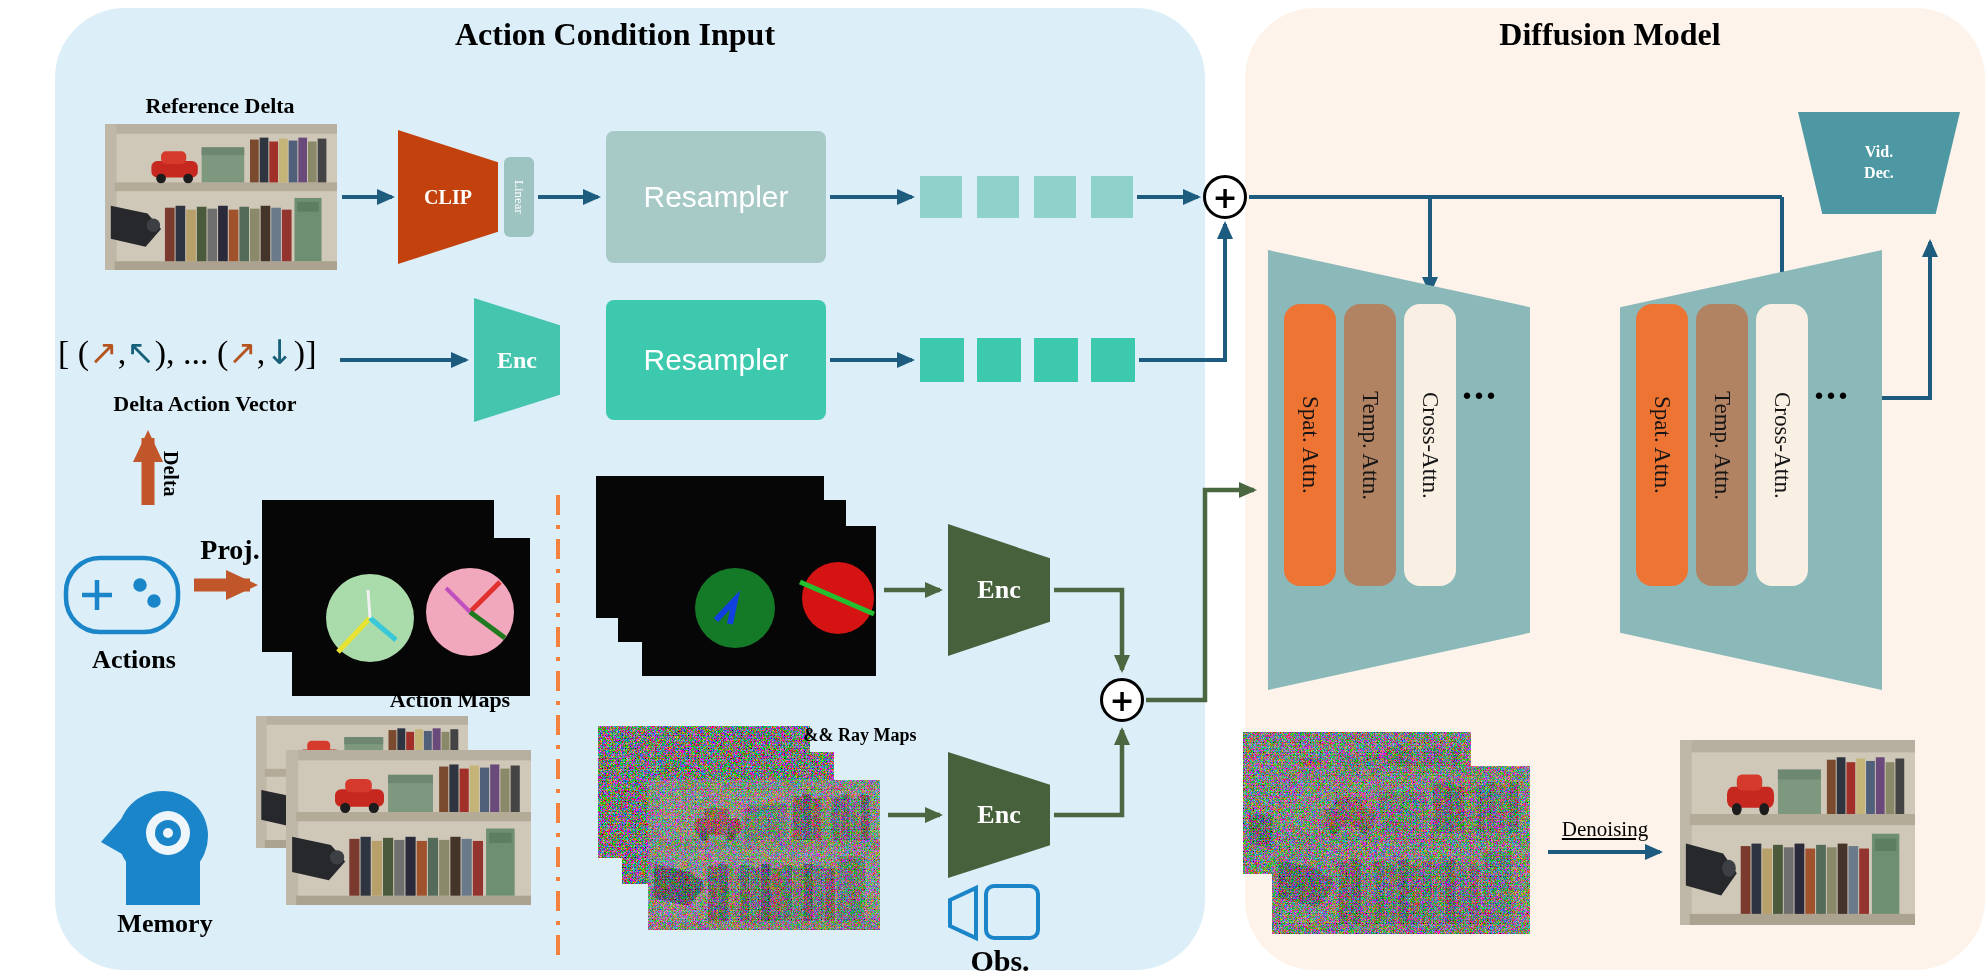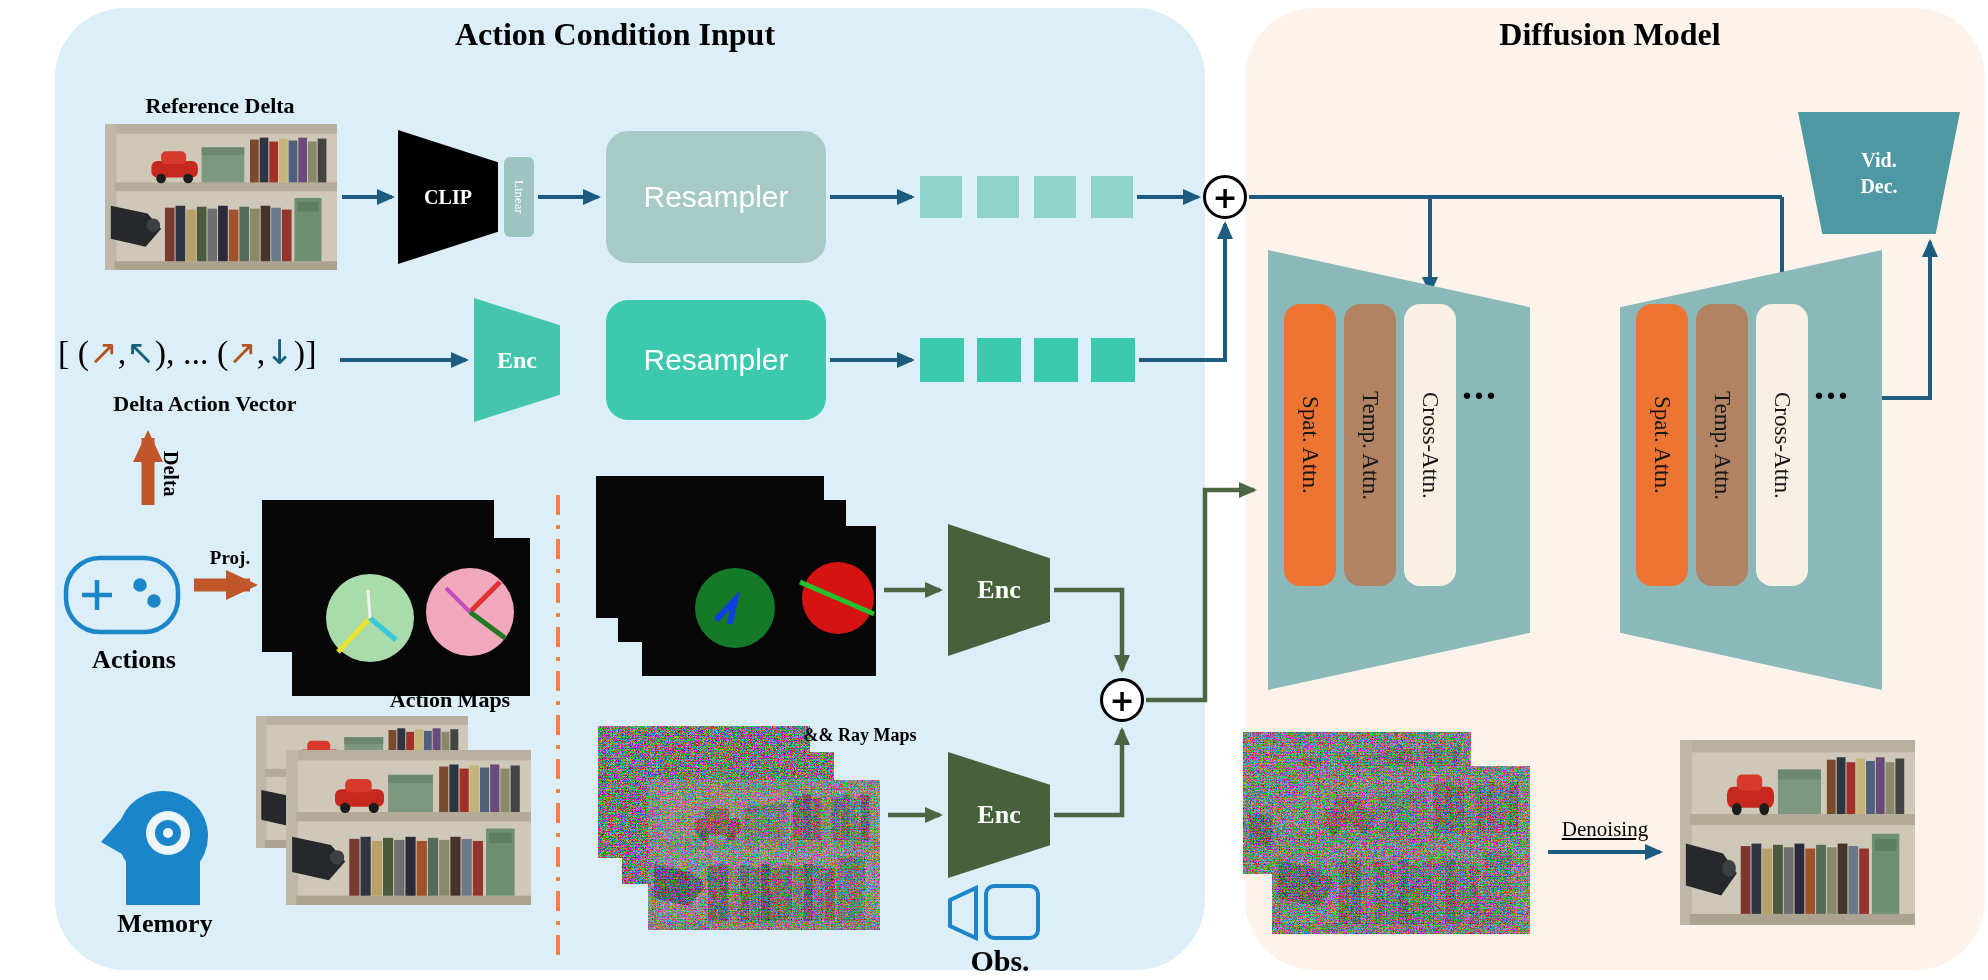--- a/index.html
+++ b/index.html
@@ -6,21 +6,21 @@
   #fig{position:relative;width:1988px;height:980px;background:#fff;overflow:hidden;
        font-family:"Liberation Serif",serif;color:#000;}
   .abs{position:absolute;}
   .panel{position:absolute;top:8px;height:962px;border-radius:70px;}
   #panel-action{left:55px;width:1150px;background:#dceef8;}
   #panel-diffusion{left:1245px;width:740px;background:#fdf3ea;}
   .title{position:absolute;font-weight:bold;font-size:32px;text-align:center;}
   .lbl{position:absolute;font-weight:bold;text-align:center;line-height:1.1;}
   .block{position:absolute;display:flex;align-items:center;justify-content:center;color:#fff;}
   .trap{position:absolute;display:flex;align-items:center;justify-content:center;color:#fff;font-weight:bold;}
-  .rs{border-radius:22px;font-family:"Liberation Sans",sans-serif;font-size:30px;}
+  .rs{border-radius:8px;font-family:"Liberation Sans",sans-serif;font-size:30px;}
   .sq{position:absolute;}
   .plus-circle{position:absolute;width:44px;height:44px;border:3px solid #000;border-radius:50%;
       background:#fff;display:flex;align-items:center;justify-content:center;
       font:bold 30px "DejaVu Sans",sans-serif;color:#000;box-sizing:border-box;}
   .pill{position:absolute;width:52px;height:282px;border-radius:16px;display:flex;align-items:center;justify-content:center;}
   .pill span{writing-mode:vertical-rl;font-size:23px;color:#151515;white-space:nowrap;}
   .pill-orange{background:#ee7434;}
   .pill-tan{background:#b28363;}
   .pill-cream{background:#f9efe3;}
   .vtext{writing-mode:vertical-rl;}
@@ -191,21 +191,21 @@
       <polygon points="950,900 976,888 976,938 950,926"></polygon>
       <rect x="986" y="886" width="52" height="52" rx="8"></rect>
     </g>
   </svg>
 
   <div class="title" style="left:1375px;top:16px;width:470px;">Diffusion Model</div>
   <div class="title" style="left:330px;top:16px;width:570px;">Action Condition Input</div>
 
   <div class="lbl" style="left:100px;top:94px;width:240px;font-size:22px;">Reference Delta</div>
 
-  <div class="trap" style="left:398px;top:130px;width:100px;height:134px;background:#000000;font-size:20px;clip-path:polygon(0 0,100% 24%,100% 76%,0 100%);">
+  <div class="trap" style="left:398px;top:130px;width:100px;height:134px;background:#c2410c;font-size:20px;clip-path:polygon(0 0,100% 24%,100% 76%,0 100%);">
     <span>CLIP</span>
   </div>
   <div class="block" style="left:504px;top:157px;width:30px;height:80px;background:#9dc4c1;border-radius:6px;">
     <span class="vtext" style="font-size:13px;">Linear</span>
   </div>
   <div class="block rs" style="left:606px;top:131px;width:220px;height:132px;background:#a7cac7;">Resampler</div>
 
   <div class="sq" style="left:920px;top:176px;width:42px;height:42px;background:#8ed2c9;"></div>
   <div class="sq" style="left:977px;top:176px;width:42px;height:42px;background:#8ed2c9;"></div>
   <div class="sq" style="left:1034px;top:176px;width:42px;height:42px;background:#8ed2c9;"></div>
@@ -220,21 +220,21 @@
   <div class="trap" style="left:474px;top:298px;width:86px;height:124px;background:#45c4ae;font-size:24px;clip-path:polygon(0 0,100% 22%,100% 78%,0 100%);">Enc</div>
   <div class="block rs" style="left:606px;top:300px;width:220px;height:120px;background:#3cc9ae;">Resampler</div>
 
   <div class="sq" style="left:920px;top:338px;width:44px;height:44px;background:#3cc9ae;"></div>
   <div class="sq" style="left:977px;top:338px;width:44px;height:44px;background:#3cc9ae;"></div>
   <div class="sq" style="left:1034px;top:338px;width:44px;height:44px;background:#3cc9ae;"></div>
   <div class="sq" style="left:1091px;top:338px;width:44px;height:44px;background:#3cc9ae;"></div>
 
   <div class="lbl vtext" style="left:160px;top:434px;height:80px;font-size:20px;">Delta</div>
 
-  <div class="lbl" style="left:185px;top:548px;width:90px;font-size:19px;">Proj.</div>
+  <div class="lbl" style="left:185px;top:535px;width:90px;font-size:28px;">Proj.</div>
   <div class="lbl" style="left:64px;top:646px;width:140px;font-size:26px;">Actions</div>
 
   <div class="lbl" style="left:365px;top:688px;width:170px;font-size:22px;">Action Maps</div>
   <div class="lbl" style="left:770px;top:710px;width:180px;font-size:18px;margin-top:16px;">&amp;&amp; Ray Maps</div>
 
   <div class="trap" style="left:948px;top:524px;width:102px;height:132px;background:#47613d;font-size:26px;clip-path:polygon(0 0,100% 26%,100% 74%,0 100%);">Enc</div>
   <div class="trap" style="left:948px;top:752px;width:102px;height:126px;background:#47613d;font-size:26px;clip-path:polygon(0 0,100% 26%,100% 74%,0 100%);">Enc</div>
 
   <div class="plus-circle" style="left:1100px;top:678px;">+</div>
 
@@ -259,21 +259,21 @@
       <span>Spat. Attn.</span>
     </div>
   <div class="pill pill-tan" style="left:1696px;top:304px;">
       <span>Temp. Attn.</span>
     </div>
   <div class="pill pill-cream" style="left:1756px;top:304px;">
       <span>Cross-Attn.</span>
     </div>
   <div class="ellipsis" style="left:1814px;top:362px;">...</div>
 
-  <div class="trap" style="left:1798px;top:112px;width:162px;height:122px;background:#4d98a2;font-size:20px;clip-path:polygon(0 0,100% 0,85% 100%,15% 100%);">
+  <div class="trap" style="left:1798px;top:112px;width:162px;height:102px;background:#4d98a2;font-size:16px;clip-path:polygon(0 0,100% 0,85% 100%,15% 100%);">
     <div style="text-align:center;line-height:1.3;">
       <div>Vid.</div>
       <div>Dec.</div>
     </div>
   </div>
 
   <div class="lbl" style="left:1535px;top:818px;width:140px;font-size:21px;font-weight:normal;text-decoration:underline;">Denoising</div>
 
 </div>
 

